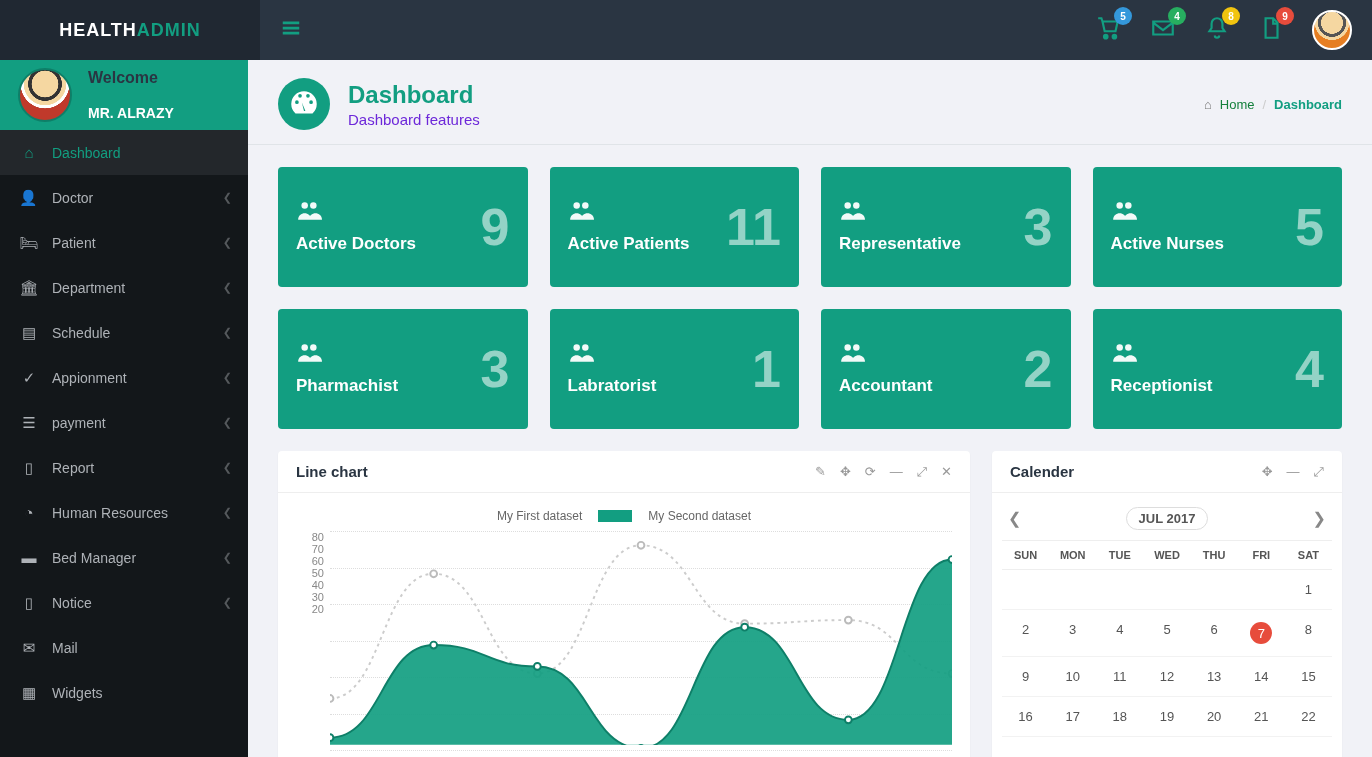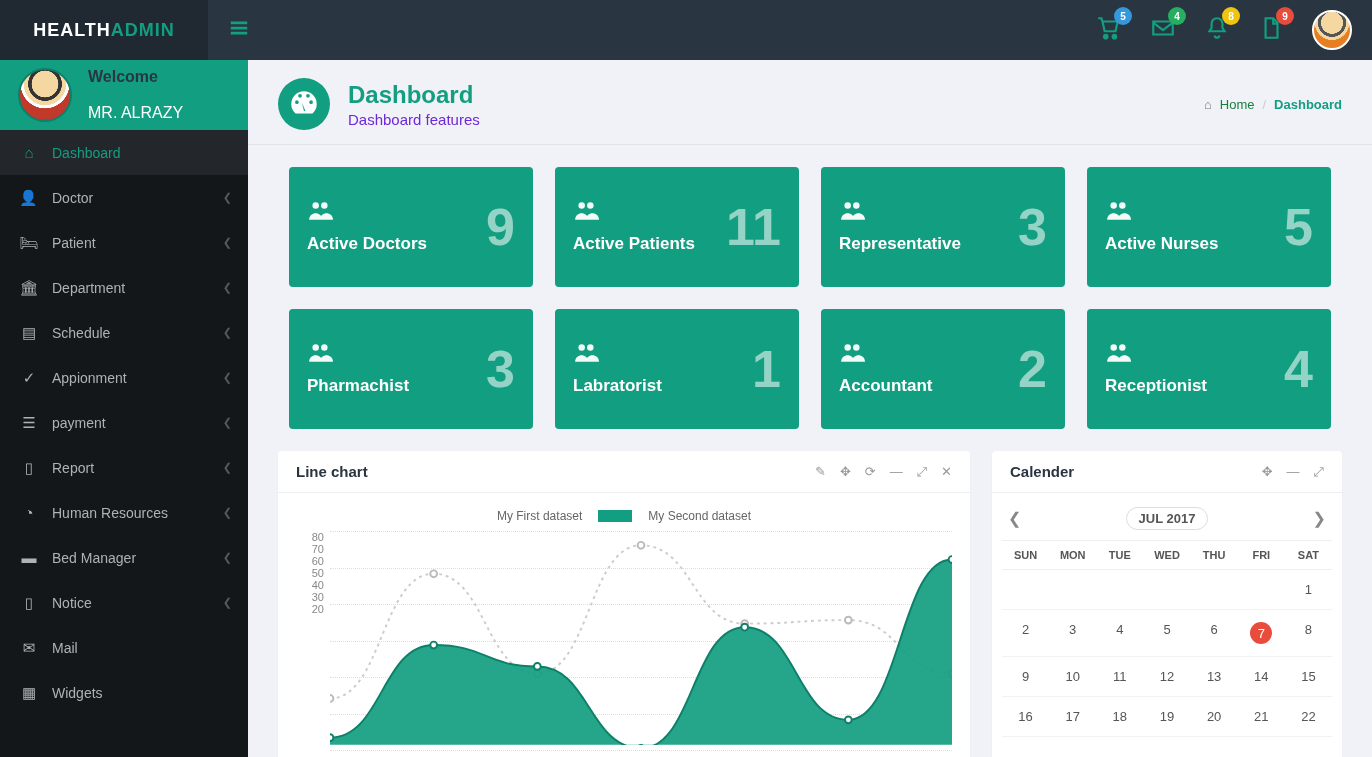--- a/index.html
+++ b/index.html
@@ -1,58 +1,58 @@
 <!DOCTYPE html>
 <html><head>
 <meta charset="utf-8">
 <style>
 * { margin: 0; padding: 0; box-sizing: border-box; font-family: "Helvetica Neue", Arial, sans-serif; }
 body { width: 1372px; height: 757px; overflow: hidden; background: #f1f2f7; }
 
 
 .header { height: 60px; background: #2a3542; display: flex; }
-.logo { width: 208px; background: #202832; display: flex; align-items: center; justify-content: center; font-weight: 800; font-size: 18px; letter-spacing: 1px; }
+.logo { width: 260px; background: #202832; display: flex; align-items: center; justify-content: center; font-weight: 800; font-size: 18px; letter-spacing: 1px; }
 .logo .l1 { color: #fff; }
 .logo .l2 { color: #129e81; }
 .header-rest { flex: 1; display: flex; align-items: center; justify-content: space-between; padding: 0 20px; }
 .toggle-btn { color: #129e81; font-size: 20px; cursor: pointer; }
 .header-icons { display: flex; align-items: center; gap: 28px; }
 .hicon { position: relative; color: #2c9e87; cursor: pointer; }
 .hicon svg { width: 26px; height: 26px; stroke: #129e81; fill: none; stroke-width: 2; }
 .badge { position: absolute; top: -8px; right: -10px; min-width: 18px; height: 18px; border-radius: 9px; font-size: 10px; font-weight: 700; color: #fff; display: flex; align-items: center; justify-content: center; padding: 0 4px; }
 .b-blue { background: #3498db; }
 .b-green { background: #27ae60; }
 .b-yellow { background: #f1c40f; }
 .b-red { background: #e74c3c; }
 .avatar { width: 40px; height: 40px; border-radius: 50%; background: radial-gradient(circle at 50% 30%, #f5d7a1 0%, #f5d7a1 35%, #555 36%, #555 45%, #f5d7a1 46%, #f5d7a1 55%, #e67e22 56%); border: 2px solid #fff; cursor: pointer; }
 
 
 .sidebar { position: absolute; top: 60px; left: 0; width: 248px; bottom: 0; background: #13171a; color: #aeb2b7; }
 .welcome { background: #129e81; padding: 8px 18px; display: flex; align-items: center; gap: 16px; }
 .welcome .av { width: 54px; height: 54px; border-radius: 50%; border: 2px solid #0e7f68; background: radial-gradient(circle at 50% 28%, #f5d7a1 0%, #f5d7a1 30%, #333 31%, #333 38%, #f5d7a1 39%, #f5d7a1 48%, #fff 49%, #fff 55%, #c0392b 56%); }
 .welcome .txt .w1 { color: #2a3542; font-weight: 700; font-size: 16px; }
-.welcome .txt .w2 { color: #fff; font-weight: 400; font-size: 16px; margin-top: 18px; }
+.welcome .txt .w2 { color: #fff; font-weight: 700; font-size: 14px; margin-top: 18px; }
 .nav-item { display: flex; align-items: center; height: 45px; padding: 0 18px; font-size: 14px; cursor: pointer; position: relative; color: #aeb2b7; }
 .nav-item.active { background: #23272b; }
 .nav-item.active .nav-label, .nav-item.active .nav-icon { color: #129e81; }
 .nav-icon { width: 22px; text-align: center; margin-right: 12px; font-size: 15px; }
 .nav-item .chev { position: absolute; right: 16px; color: #55595c; font-size: 11px; }
 
 
 .main { position: absolute; top: 60px; left: 248px; right: 0; bottom: 0; background: #f1f2f7; overflow: hidden; }
 .page-head { display: flex; align-items: center; padding: 18px 30px 14px; border-bottom: 1px solid #e0e4e8; }
 .page-head .gauge { width: 52px; height: 52px; border-radius: 50%; background: #129e81; display: flex; align-items: center; justify-content: center; margin-right: 18px; }
 .page-head .gauge svg { width: 34px; height: 34px; fill: #fff; }
 .page-head h1 { font-size: 24px; color: #129e81; font-weight: 700; }
 .page-head .sub { font-size: 15px; color: #6d28d9; margin-top: 2px; }
 .crumb { margin-left: auto; font-size: 13px; color: #777; display: flex; align-items: center; gap: 8px; }
 .crumb .sep { color: #ccc; }
 .crumb .active { color: #129e81; font-weight: 600; }
 
-.cards { display: grid; grid-template-columns: repeat(4, 1fr); gap: 22px; padding: 22px 41px; }
+.cards { display: grid; grid-template-columns: repeat(4, 1fr); gap: 22px; padding: 22px 30px; }
 .card { background: #129e81; color: #fff; border-radius: 4px; padding: 16px 18px; height: 120px; position: relative; display: flex; flex-direction: column; justify-content: center; }
 .card .cicon { font-size: 22px; opacity: .95; margin-bottom: 6px; }
 .card .clabel { font-size: 17px; font-weight: 700; }
 .card .cnum { position: absolute; right: 18px; top: 50%; transform: translateY(-50%); font-size: 52px; font-weight: 700; opacity: .55; }
 
 .panels { display: grid; grid-template-columns: 1fr 350px; gap: 22px; padding: 0 30px 22px; }
 .panel { background: #fff; border-radius: 4px; box-shadow: 0 1px 2px rgba(0,0,0,.06); }
 .panel-head { display: flex; align-items: center; justify-content: space-between; padding: 12px 18px; border-bottom: 1px solid #eee; }
 .panel-title { font-size: 15px; font-weight: 700; color: #2a3542; }
 .panel-tools { display: flex; gap: 14px; color: #999; font-size: 13px; }

